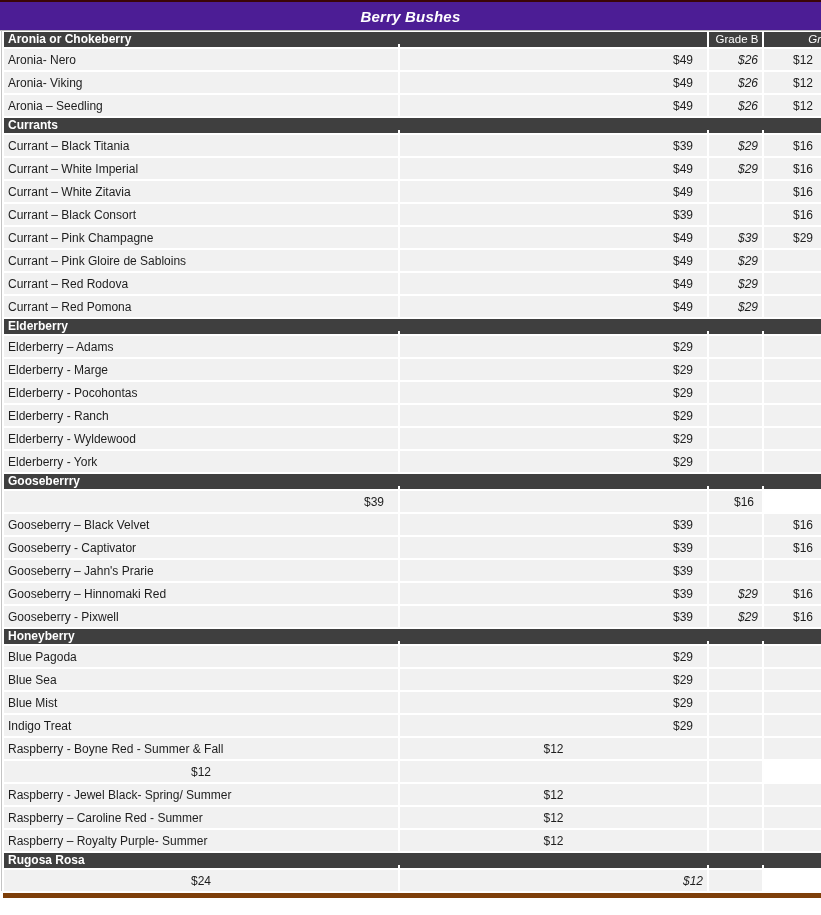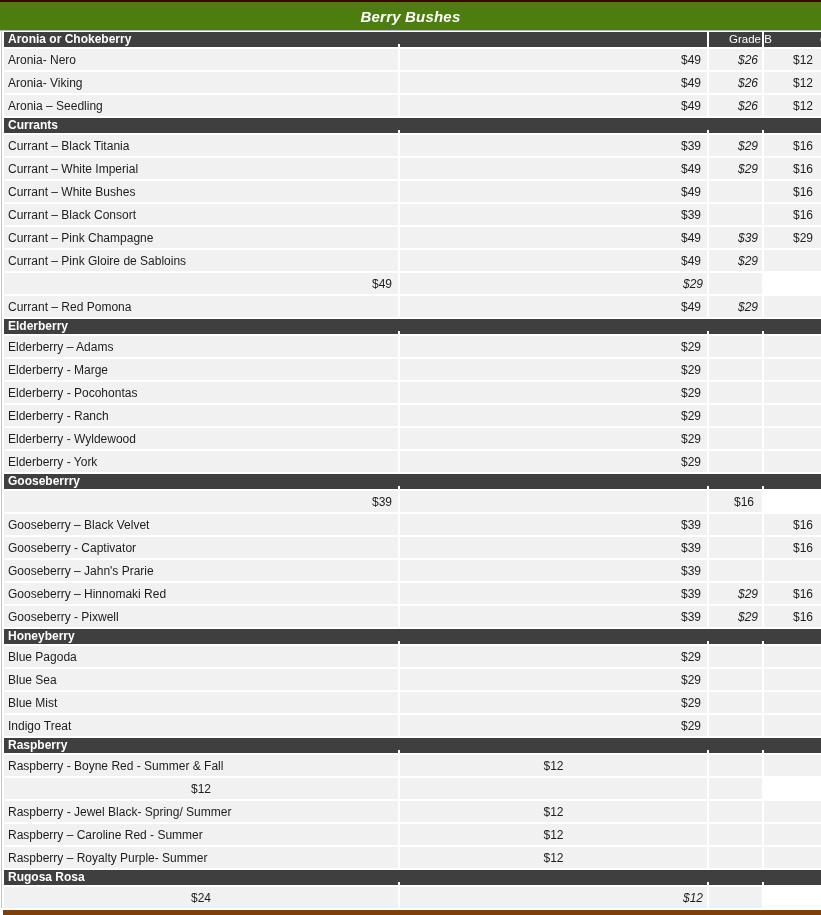--- a/index.html
+++ b/index.html
@@ -8,34 +8,35 @@
     background:#ffffff;
     font-family:"Liberation Sans", sans-serif;
     overflow:hidden;
   }
   .sheet { width:821px; height:915px; position:relative; }
 
   
   .title-bar {
     height:28px;
     border-top:2px solid #3a0506;
-    background:#4d7c0f;
+    background:#4c1d95;
     box-shadow:0 1px 0 #b9b9b9;
     display:flex; align-items:center; justify-content:center;
   }
   .title-bar span {
     color:#ffffff; font-weight:bold; font-style:italic; font-size:15px;
     letter-spacing:0.2px;
   }
 
   
   .body {
     margin-top:2px;
     padding-left:4px;
     position:relative;
+    text-align:center;
   }
   .body::before {
     content:""; position:absolute; left:1px; top:-2px; bottom:0;
     width:1px; background:#c4c4c4;
   }
 
   
   .section-header {
     position:relative;
     height:15px;
@@ -56,21 +57,21 @@
     background-size:100% 100%, 100% 3px;
     background-position:0 0, 0 100%;
     background-repeat:no-repeat;
   }
   .section-label {
     font-weight:bold; font-size:12px; line-height:15px; padding-left:4px;
     white-space:nowrap;
   }
   .grade-b-header, .grade-c-header {
     position:absolute; top:0; height:15px; line-height:15px;
-    font-size:11.5px; font-weight:normal; padding-left:20px;
+    font-size:11.5px; font-weight:normal; padding-left:3px;
     display:none; white-space:nowrap;
   }
   .with-grades .grade-b-header { left:705px; width:50px; display:block; }
   .with-grades .grade-c-header { left:796px; width:54px; display:block;font-style:italic; }
 
   
   .row {
     display:grid;
     grid-template-columns:394px 307px 53px 57px;
     column-gap:2px;
@@ -78,21 +79,21 @@
     margin-bottom:2px;
     font-size:12px;
     color:#1d1d1d;
   }
   .cell {
     background:#F1F1F1;
     display:flex; align-items:center;
     white-space:nowrap; overflow:hidden;
   }
   .cell.name   { padding-left:4px; }
-  .cell.price  { justify-content:flex-end; padding-right:6px; }
+  .cell.price  { justify-content:flex-end; padding-right:14px; }
   .row.center-price .cell.price { justify-content:center; padding-right:0; }
   .cell.gradeb { justify-content:flex-end; padding-right:4px;font-style:italic; }
   .cell.gradec { justify-content:flex-end; padding-right:8px; }
 
   
   .bottom-bar {
     height:5px;
     margin-left:3px;
     background:#7E3F0A;
   }
@@ -149,21 +150,21 @@
   </div>
 
   <div class="row">
     <div class="cell name">Currant – White Imperial</div>
     <div class="cell price">$49</div>
     <div class="cell gradeb">$29</div>
     <div class="cell gradec">$16</div>
   </div>
 
   <div class="row">
-    <div class="cell name">Currant – White Bushes</div>
+    <div class="cell name">Currant – White Zitavia</div>
     <div class="cell price">$49</div>
     <div class="cell gradeb"></div>
     <div class="cell gradec">$16</div>
   </div>
 
   <div class="row">
     <div class="cell name">Currant – Black Consort</div>
     <div class="cell price">$39</div>
     <div class="cell gradeb"></div>
     <div class="cell gradec">$16</div>
@@ -177,20 +178,21 @@
   </div>
 
   <div class="row">
     <div class="cell name">Currant – Pink Gloire de Sabloins</div>
     <div class="cell price">$49</div>
     <div class="cell gradeb">$29</div>
     <div class="cell gradec"></div>
   </div>
 
   <div class="row">
+    <div class="cell name">Currant – Red Rodova</div>
     <div class="cell price">$49</div>
     <div class="cell gradeb">$29</div>
     <div class="cell gradec"></div>
   </div>
 
   <div class="row">
     <div class="cell name">Currant – Red Pomona</div>
     <div class="cell price">$49</div>
     <div class="cell gradeb">$29</div>
     <div class="cell gradec"></div>
@@ -327,24 +329,20 @@
   <div class="row">
     <div class="cell name">Indigo Treat</div>
     <div class="cell price">$29</div>
     <div class="cell gradeb"></div>
     <div class="cell gradec"></div>
   </div>
 </div>
   </div>
 
   <div class="section">
-    <div class="section-header">
-      <span class="section-label">Raspberry</span>
-
-    </div>
     <div class="rows">
   <div class="row center-price">
     <div class="cell name">Raspberry - Boyne Red - Summer &amp; Fall</div>
     <div class="cell price">$12</div>
     <div class="cell gradeb"></div>
     <div class="cell gradec"></div>
   </div>
 
   <div class="row center-price">
     <div class="cell price">$12</div>

